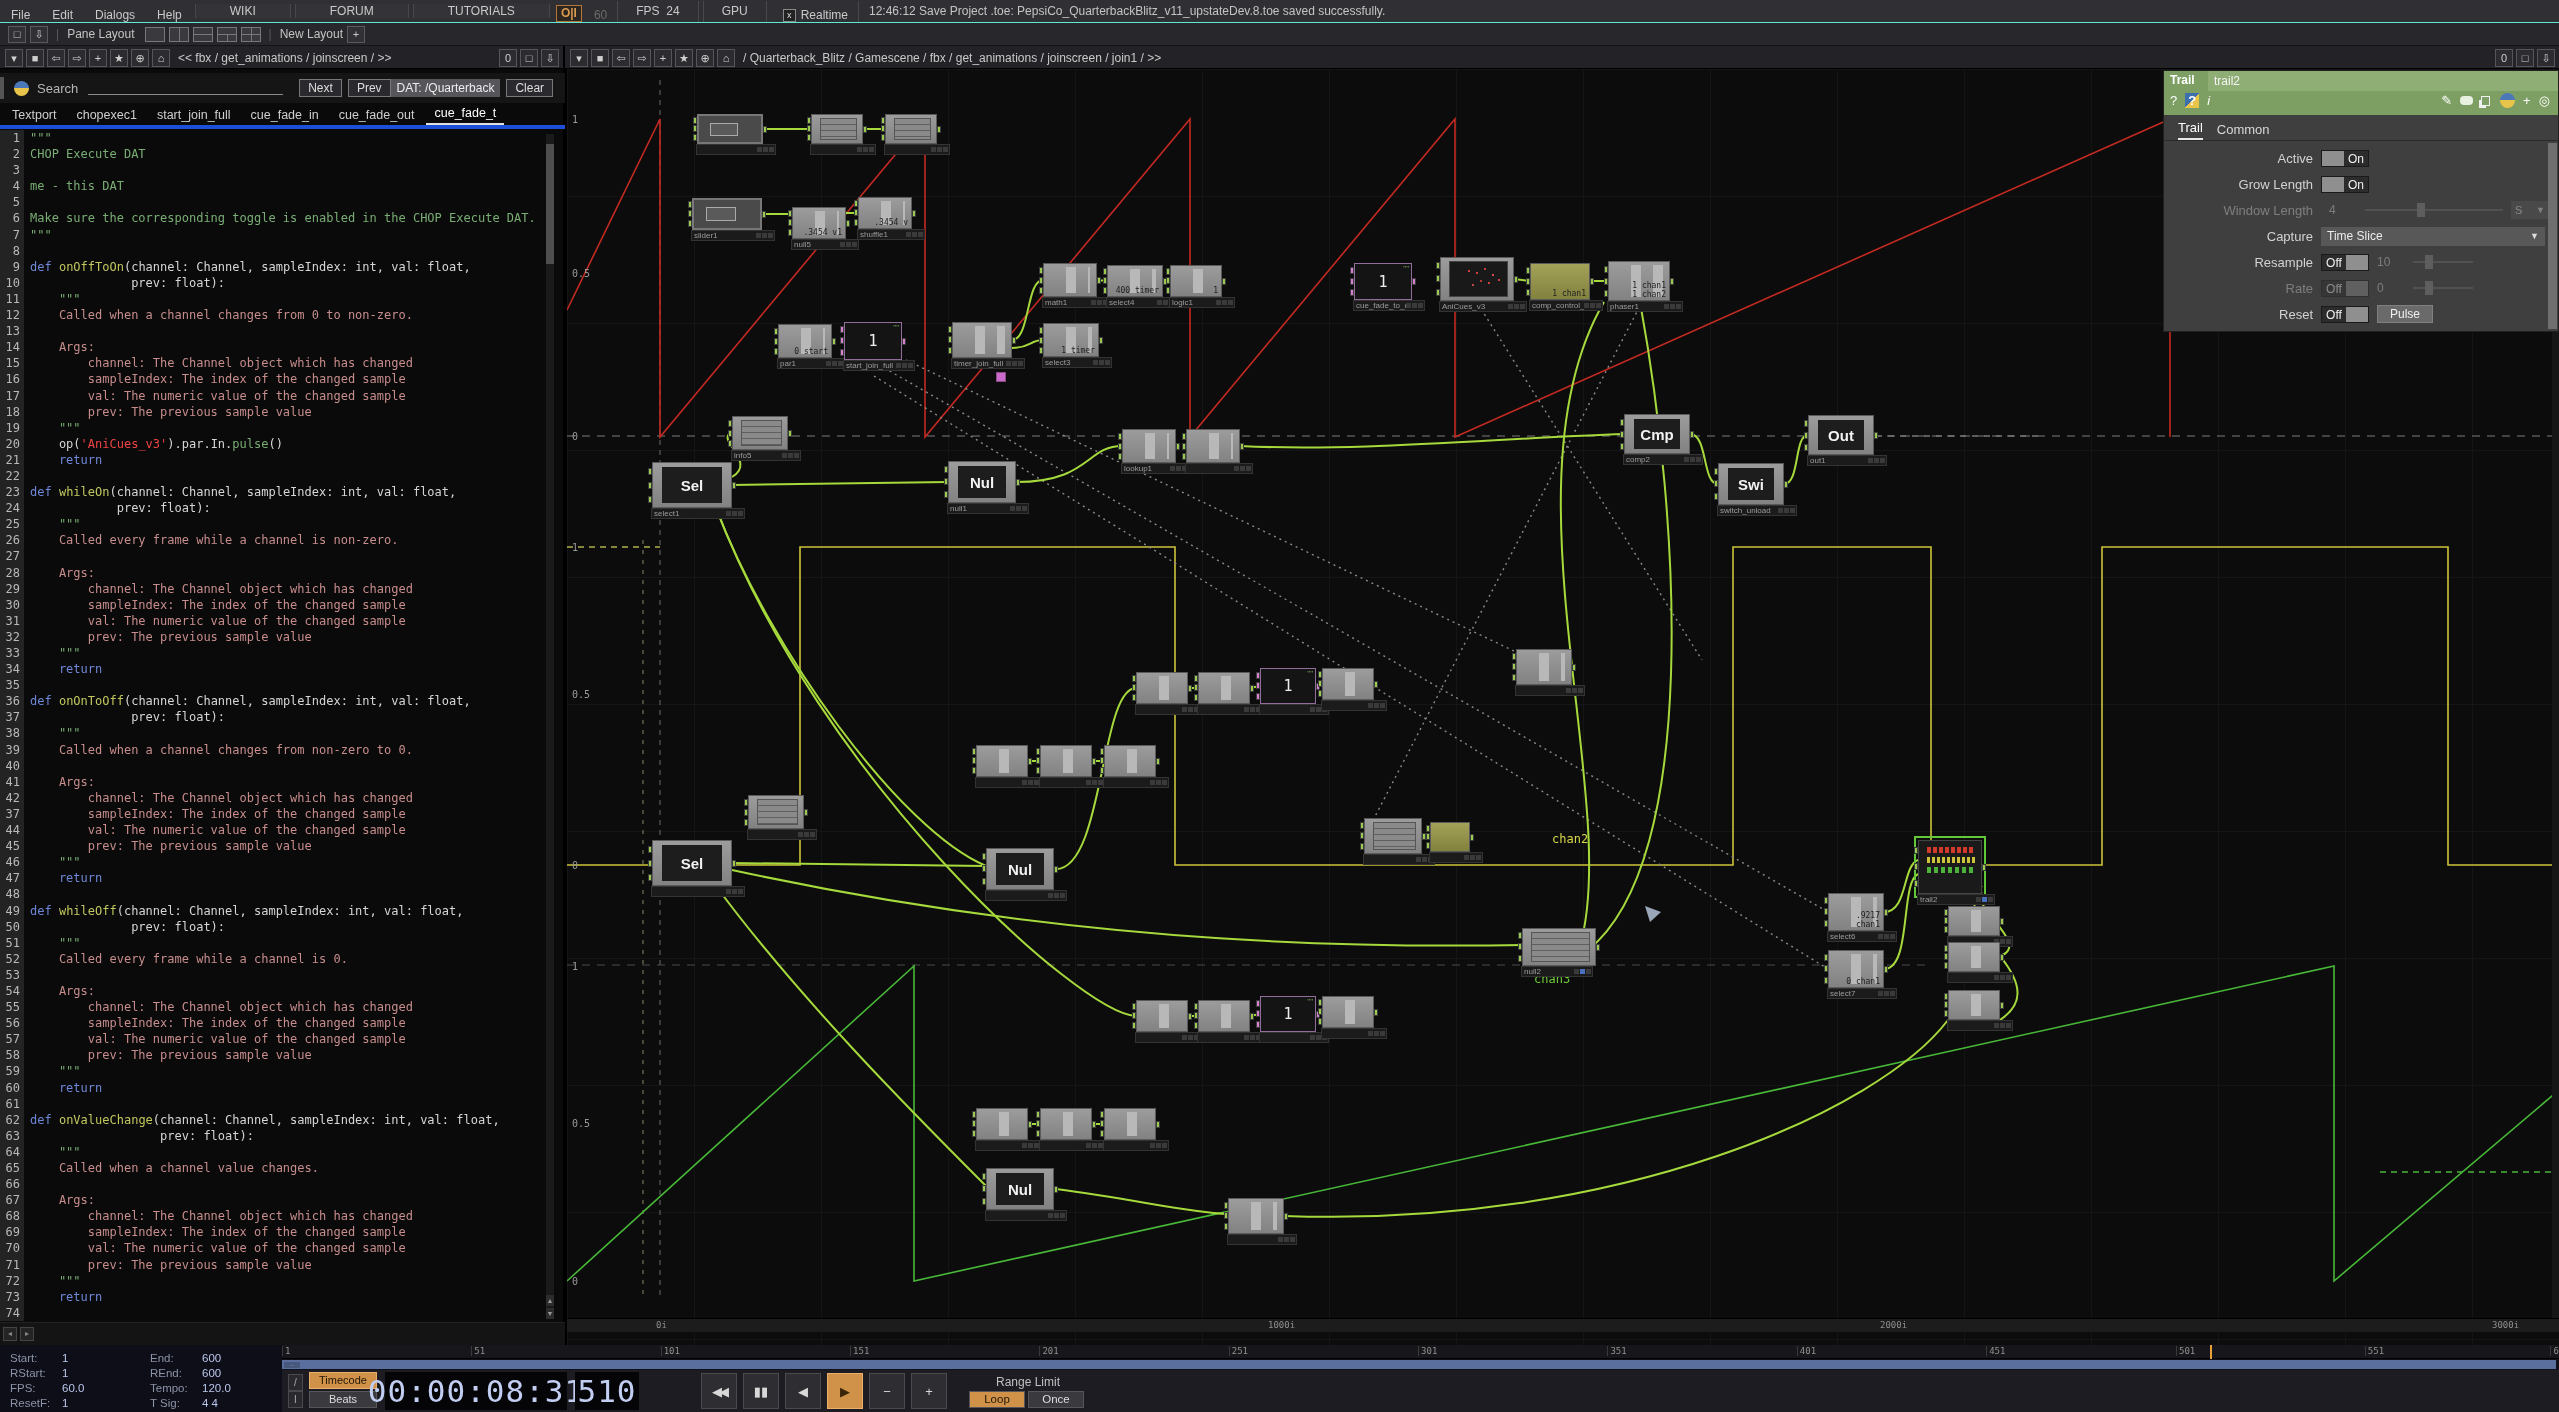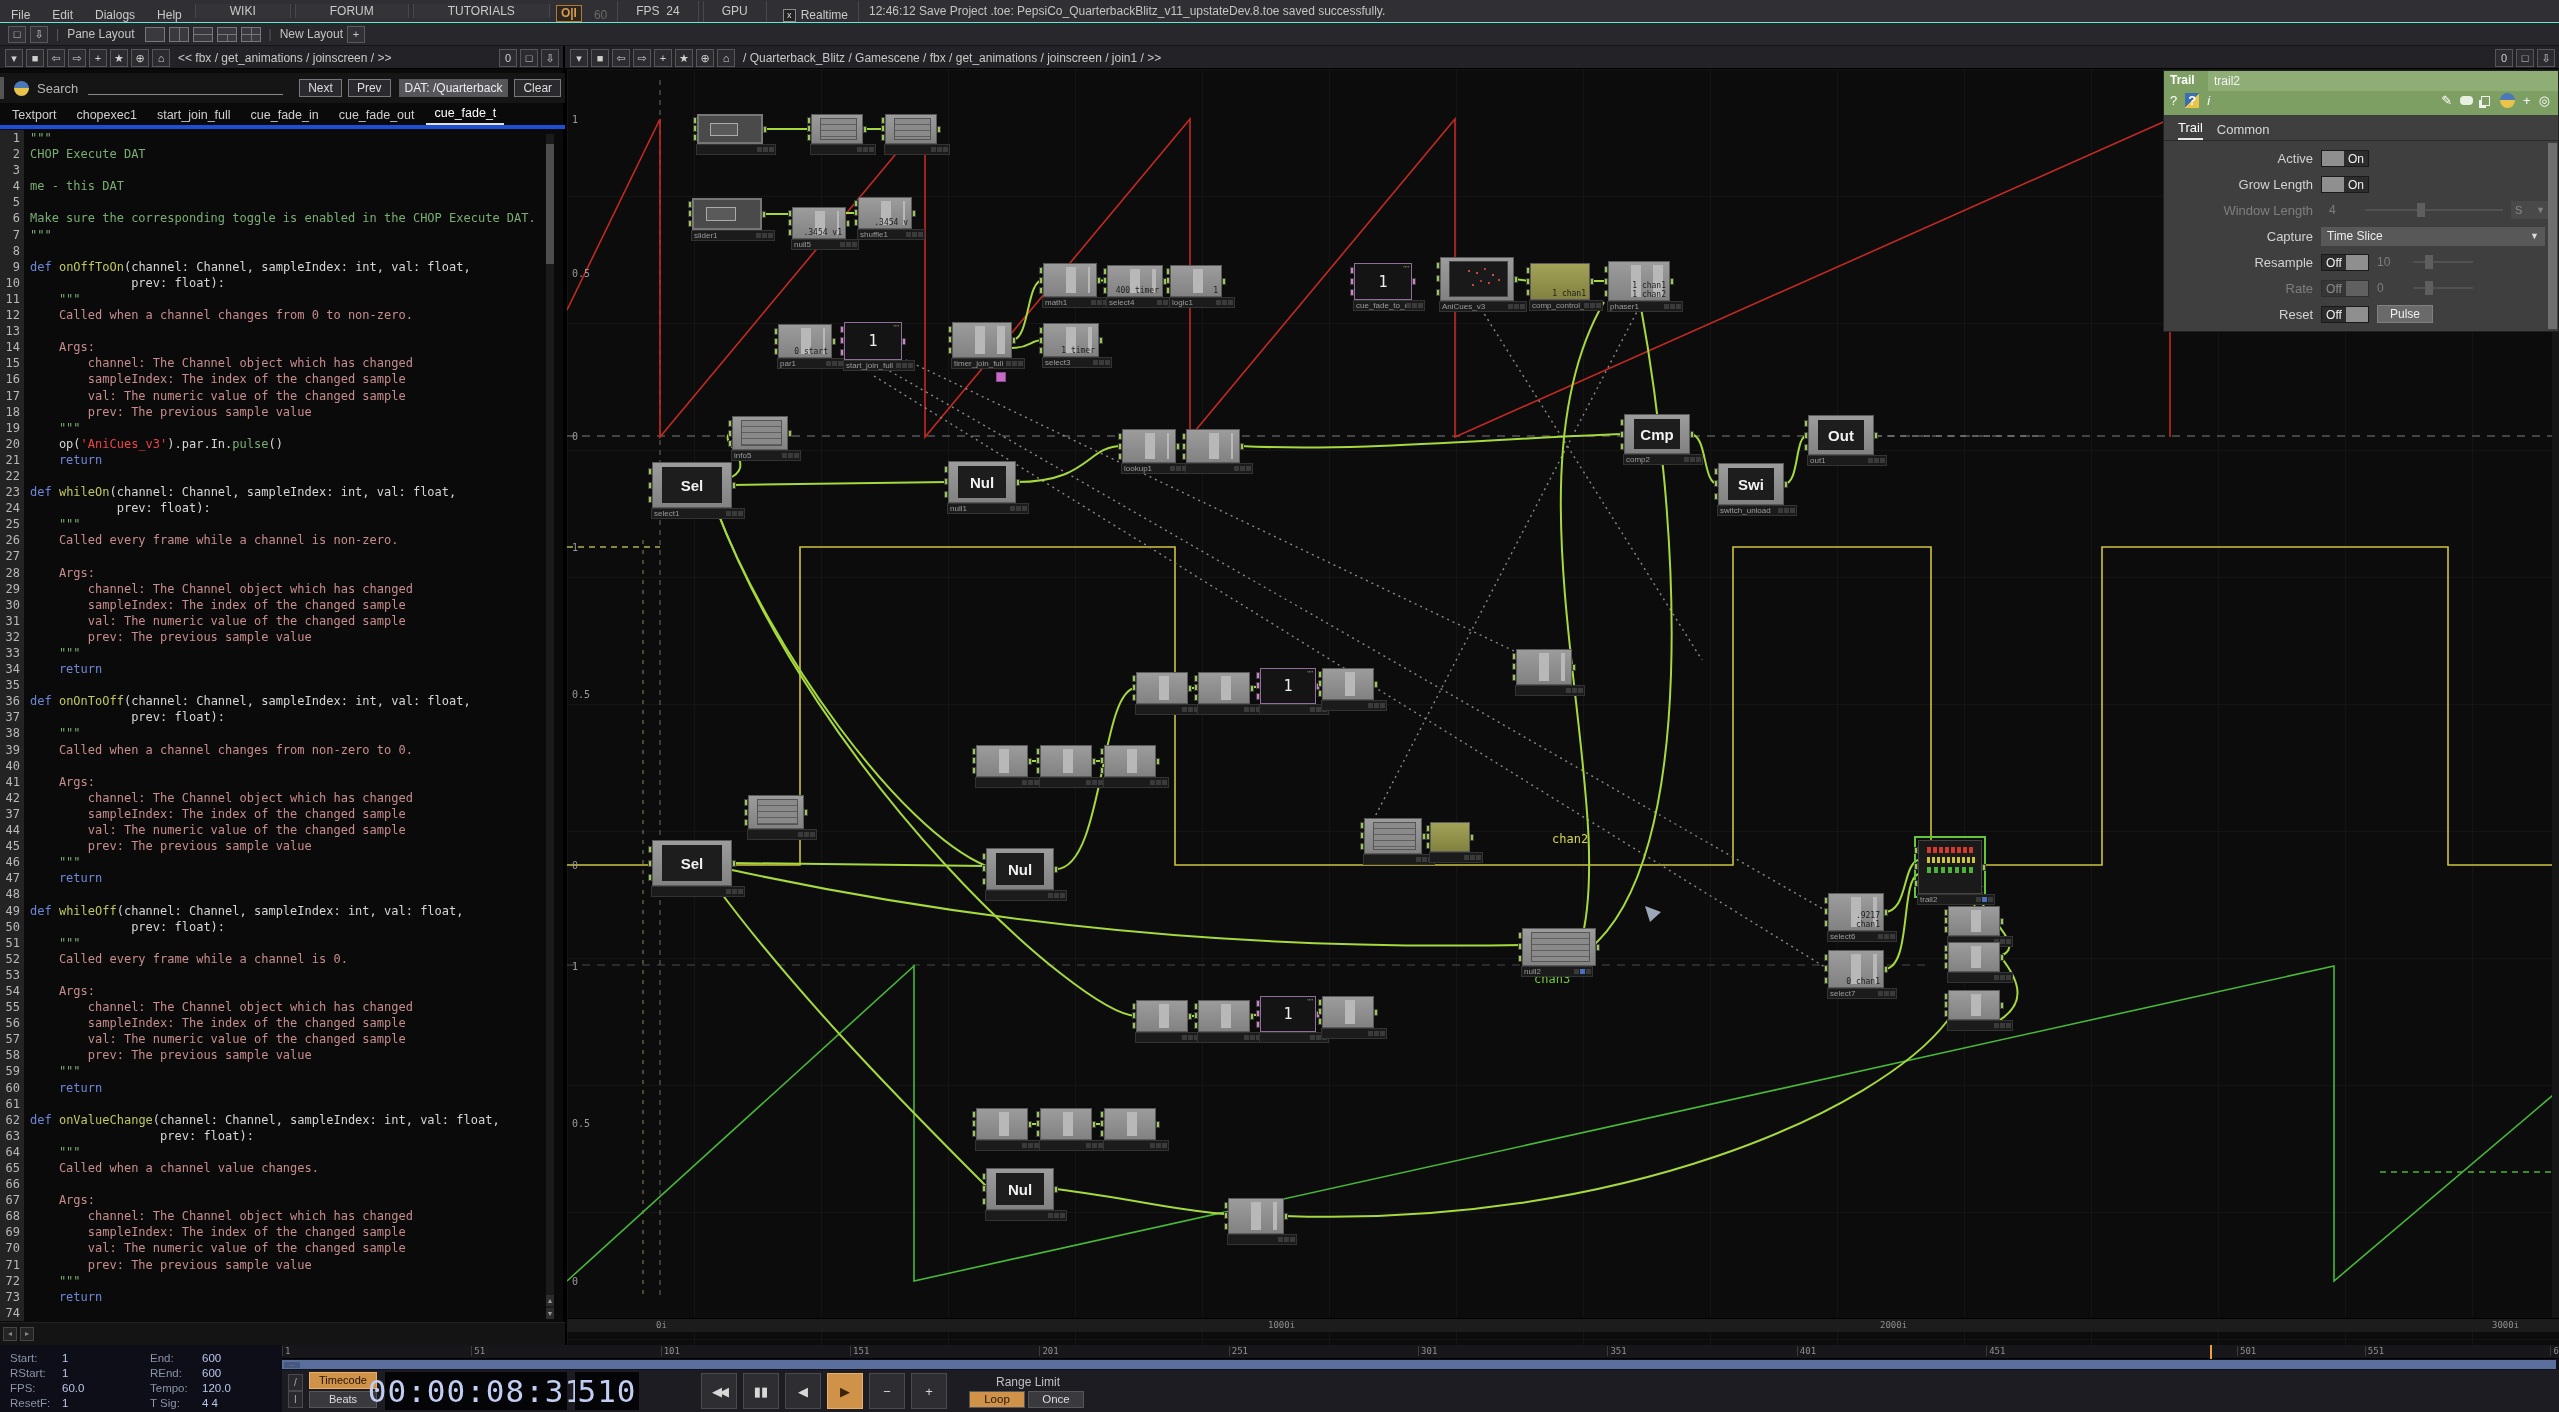--- a/index.html
+++ b/index.html
@@ -34,21 +34,21 @@
   .tbx{width:18px;height:18px;border:1px solid #55555a;background:#2c2c30;color:#cfcfcf;font-size:11px;line-height:16px;text-align:center;margin-left:3px;}
   .tpath{margin-left:8px;white-space:nowrap;}
   .tb-right-end{margin-left:auto;display:flex;align-items:center;margin-right:4px;}
 
   
   #editor{position:absolute;left:0;top:69px;width:565px;height:1276px;background:#0a0a0a;border-right:2px solid #000;}
   #searchrow{position:absolute;left:0;top:4px;width:565px;height:30px;background:#151515;display:flex;align-items:center;font-size:13px;color:#b5b5b5;}
   .pyico{width:15px;height:15px;border-radius:50%;background:linear-gradient(180deg,#4b78b8 50%,#e8c44a 50%);margin:0 8px 0 10px;}
   #searchline{width:195px;border-bottom:1px solid #8a8a8a;height:14px;margin:0 10px;}
   .ebtn{border:1px solid #77777c;background:#2a2a2e;color:#ddd;padding:1px 8px;margin-left:6px;font-size:12px;}
-  #datbadge{background:#55555a;color:#eee;padding:2px 6px;margin-left:8px;font-size:12px;white-space:nowrap;}
+  #datbadge{background:#55555a;color:#eee;padding:2px 6px;font-size:12px;white-space:nowrap;}
   #tabsrow{position:absolute;left:0;top:36px;width:565px;height:24px;display:flex;align-items:flex-end;color:#cfcfcf;font-size:12.5px;border-bottom:4px solid #1d4ed8;}
   .tab{padding:3px 8px;margin-left:4px;}
   .tab.active{border-bottom:2px solid #e0e0e0;color:#fff;}
   #code{position:absolute;left:0;top:61px;width:548px;height:1192px;font-family:"DejaVu Sans Mono",monospace;font-size:12px;}
   .cl{height:16.1px;line-height:16.1px;white-space:pre;display:flex;}
   .ln{display:inline-block;width:24px;background:#232323;color:#b9b9b9;text-align:right;padding-right:4px;flex:none;}
   .ct{padding-left:6px;}
   .cg{color:#79ad74;} .cd{color:#c78c8c;} .ck{color:#6f87d8;} .cf{color:#c2c75e;} .cp{color:#d6d6d6;} .cs{color:#ef4444;} .cm{color:#79ad74;}
   #escroll{position:absolute;right:9px;top:65px;width:8px;height:1185px;background:#1a1a1a;}
   #ethumb{position:absolute;left:0;top:10px;width:8px;height:120px;background:#4e4e4e;}
@@ -1602,21 +1602,21 @@
       <span style="left: 0px;">1</span>
       <span style="left: 189.35px;">51</span>
       <span style="left: 378.7px;">101</span>
       <span style="left: 568.05px;">151</span>
       <span style="left: 757.4px;">201</span>
       <span style="left: 946.75px;">251</span>
       <span style="left: 1136.1px;">301</span>
       <span style="left: 1325.45px;">351</span>
       <span style="left: 1514.8px;">401</span>
       <span style="left: 1704.15px;">451</span>
-      <span style="left: 1955px;">501</span>
+      <span style="left: 1894px;">501</span>
       <span style="left: 2082.85px;">551</span>
       <span style="left: 2268.41px;">600</span>
       <div id="playhead1" style="left: 1927.58px;"></div>
     </div>
   <div id="trange">
     <div id="rangebar">
         <div id="rangegrip">...</div>
       </div>
   <div id="playhead2" style="left: 1927.58px;"></div>
     </div>

